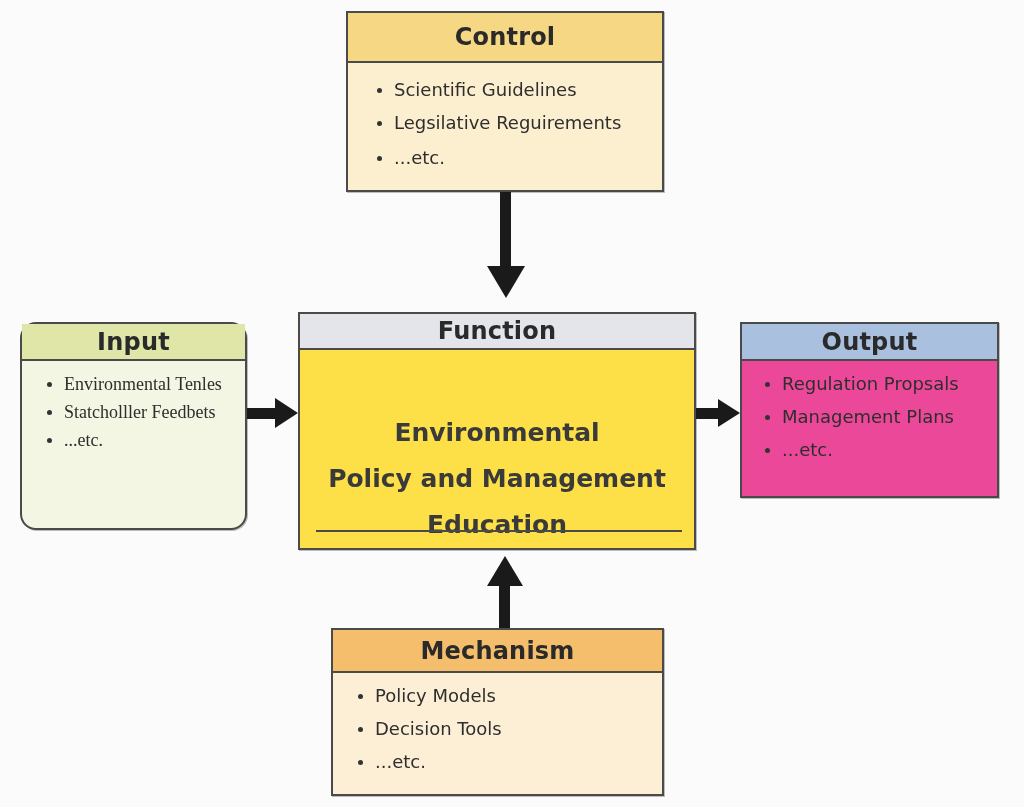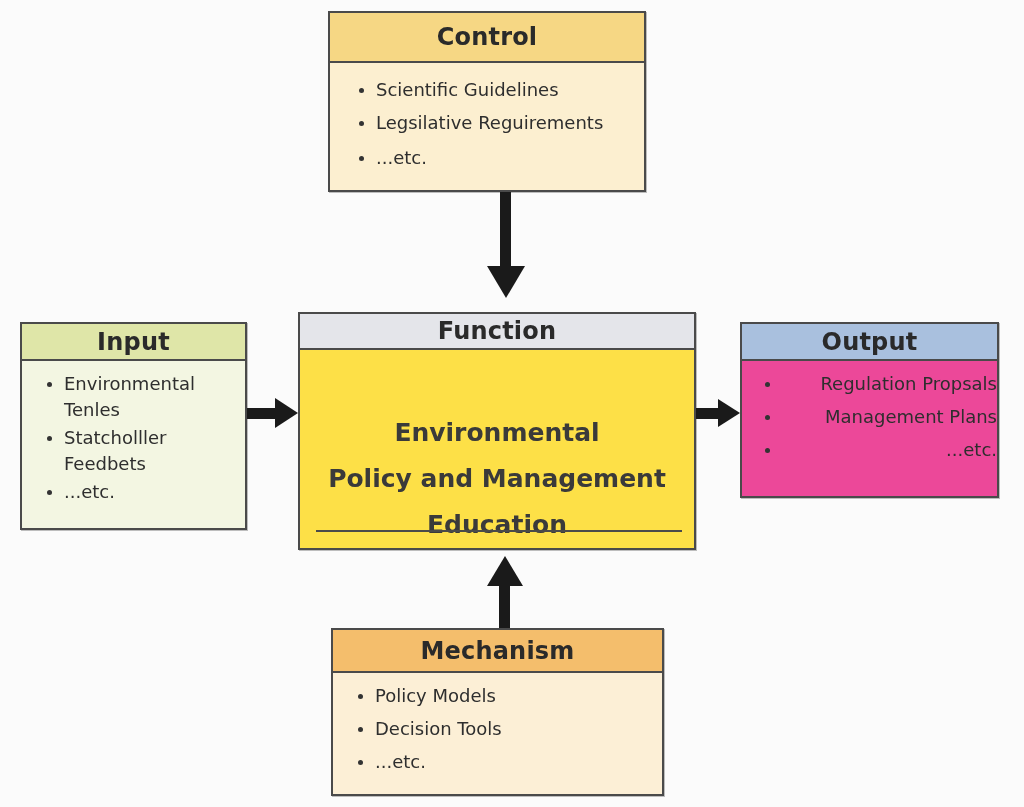--- a/index.html
+++ b/index.html
@@ -56,36 +56,37 @@
       left: 3px;
       top: 11px;
       width: 5px;
       height: 5px;
       border-radius: 50%;
       background: #333;
     }
 
     
     #control {
-      left: 328px; top: 11px; width: 318px; height: 181px;
+      left: 346px; top: 11px; width: 318px; height: 181px;
       background: #fcefd0;
     }
     #control .box-header { height: 50px; background: #f6d784; }
     #control .box-body { padding: 14px 0 0 26px; }
     #control ul.items li { margin-bottom: 7px; }
     #control ul.items li.etc { margin-top: 9px; }
 
     
     #input {
       left: 20px; top: 322px; width: 227px; height: 208px;
       background: #f3f6e2;
+      border-radius: 16px;
     }
     #input .box-header { height: 37px; background: #dfe6a8; }
     #input .box-body { padding: 10px 0 0 22px; }
-    #input ul.items li { margin-bottom: 2px; }
+    #input ul.items li { margin-bottom: 2px; font-family: Liberation Serif, serif; }
     #input ul.items li.etc { margin-top: 2px; }
 
     
     #function {
       left: 298px; top: 312px; width: 398px; height: 238px;
       background: #fde047;
     }
     #function .box-header { height: 46px; background: #e4e5ea; font-size: 24px; }
     #function .box-body {
       position: relative;
@@ -110,21 +111,21 @@
       height: 2px;
       background: #4a4a4a;
     }
 
     
     #output {
       left: 740px; top: 322px; width: 259px; height: 176px;
       background: #ec4899;
     }
     #output .box-header { height: 37px; background: #a9c0de; }
-    #output .box-body { padding: 10px 0 0 20px; text-align: right; }
+    #output .box-body { padding: 10px 0 0 20px; }
     #output ul.items li { margin-bottom: 7px; }
     #output ul.items li.etc { margin-top: 4px; }
 
     
     #mechanism {
       left: 331px; top: 628px; width: 333px; height: 168px;
       background: #fcefd6;
     }
     #mechanism .box-header { height: 43px; background: #f4be6c; }
     #mechanism .box-body { padding: 10px 0 0 22px; }

